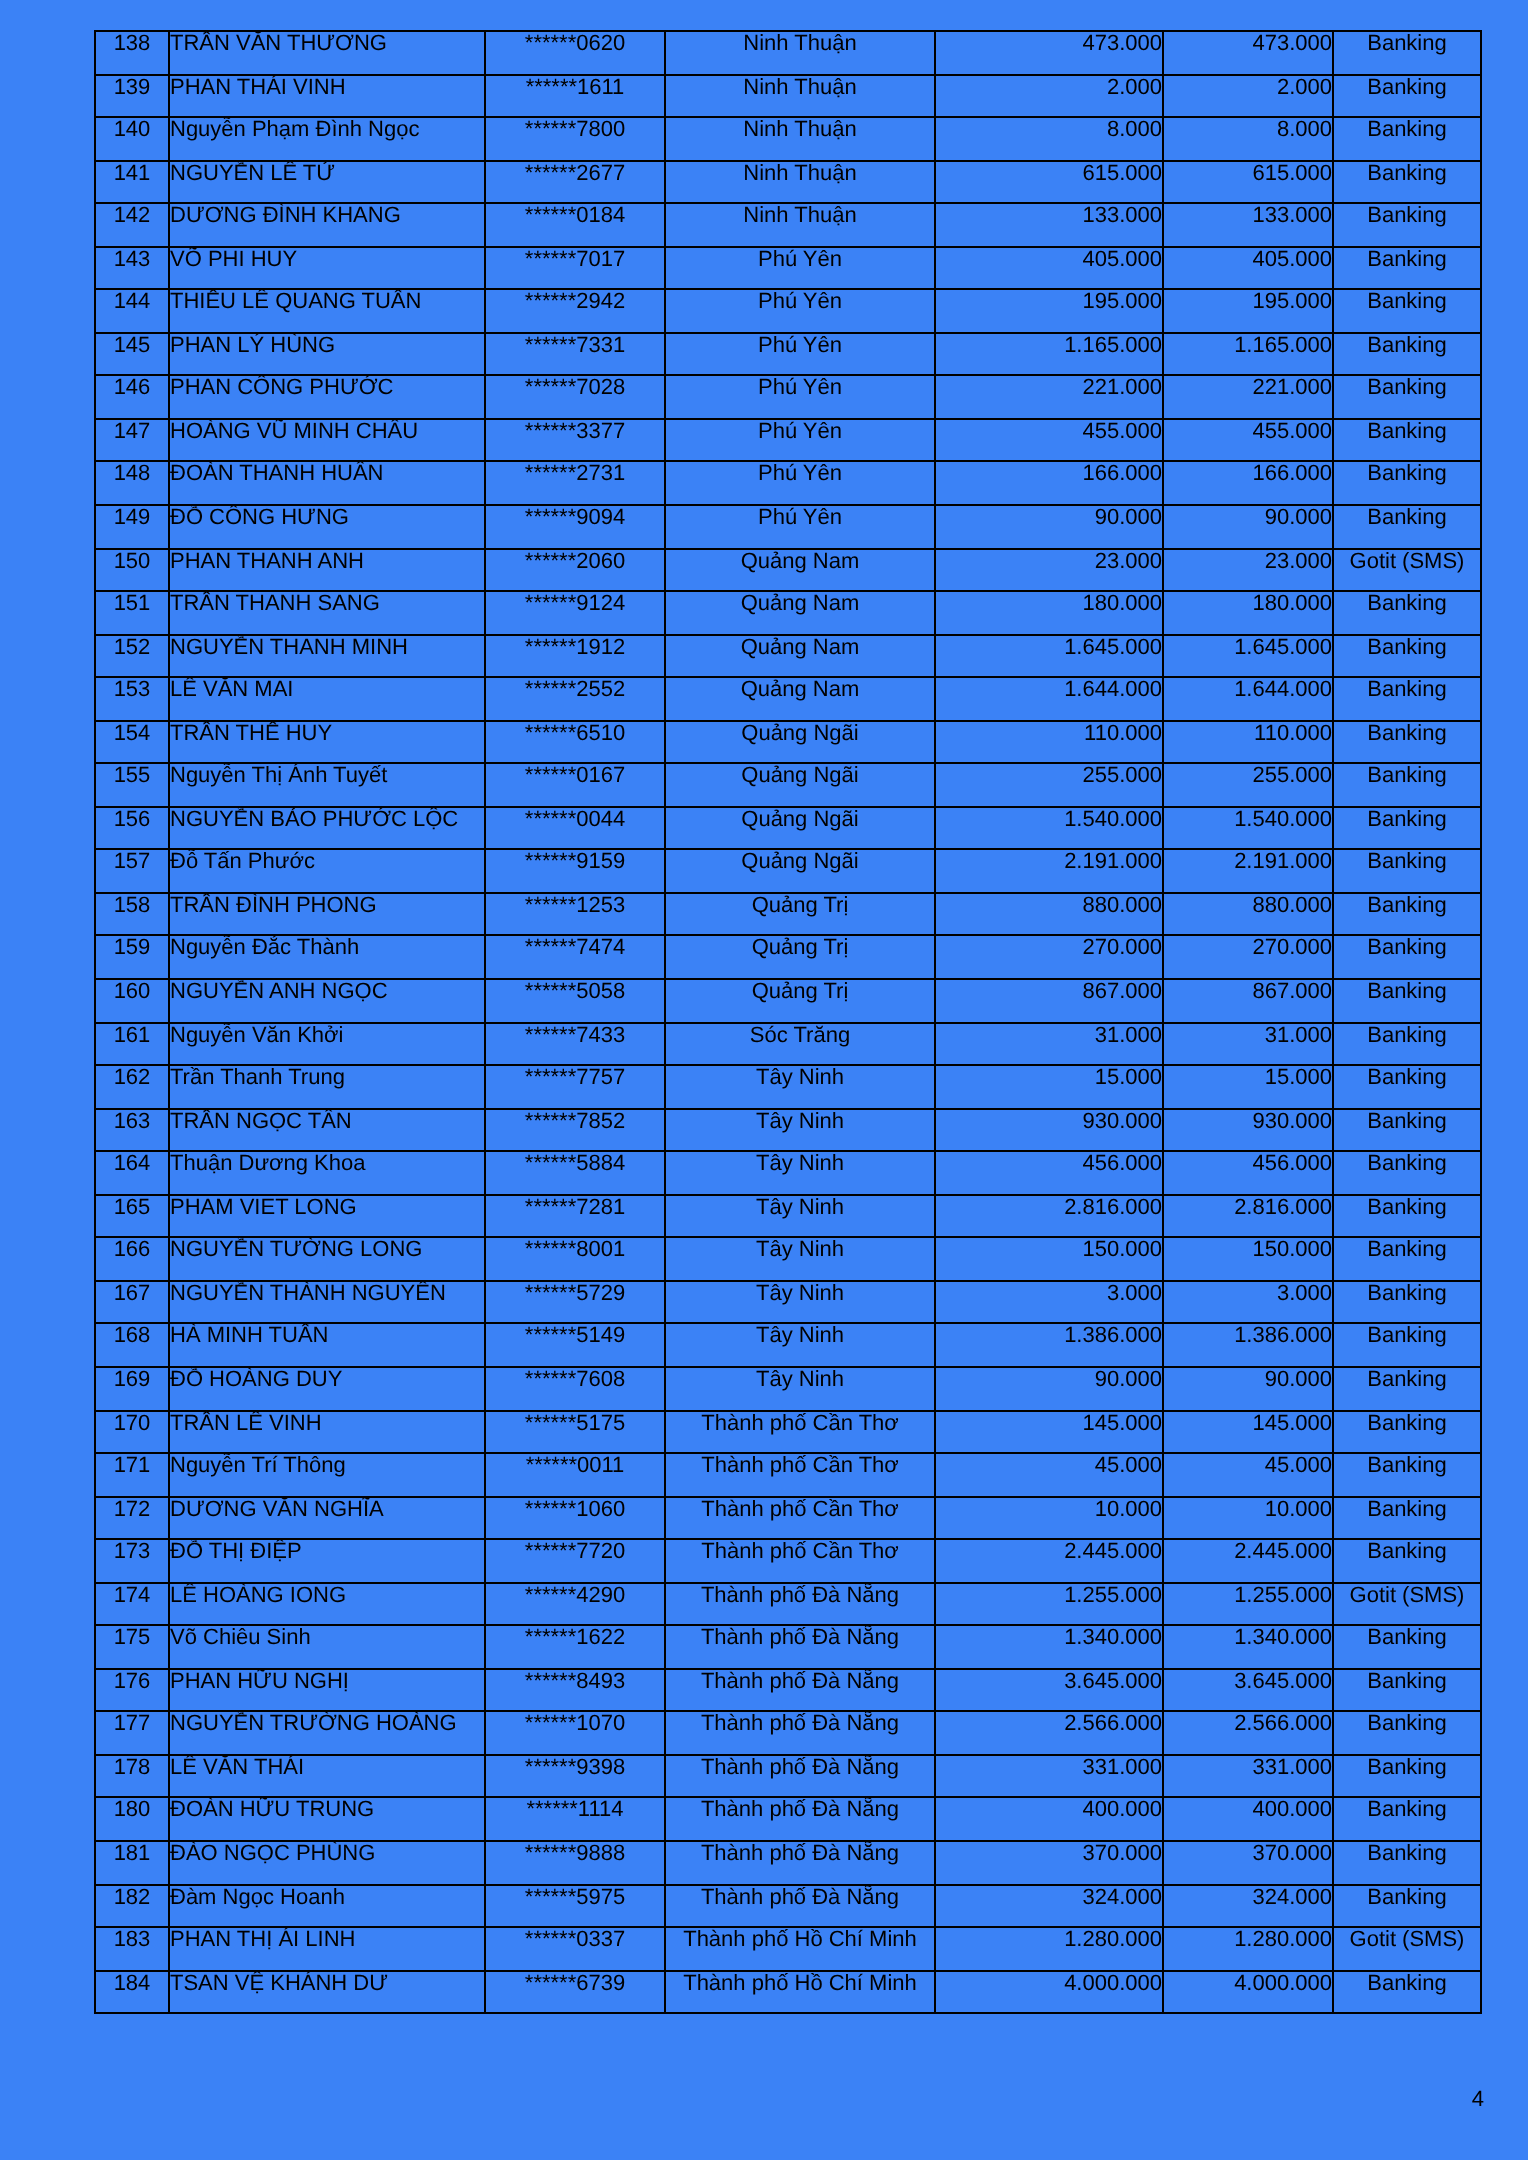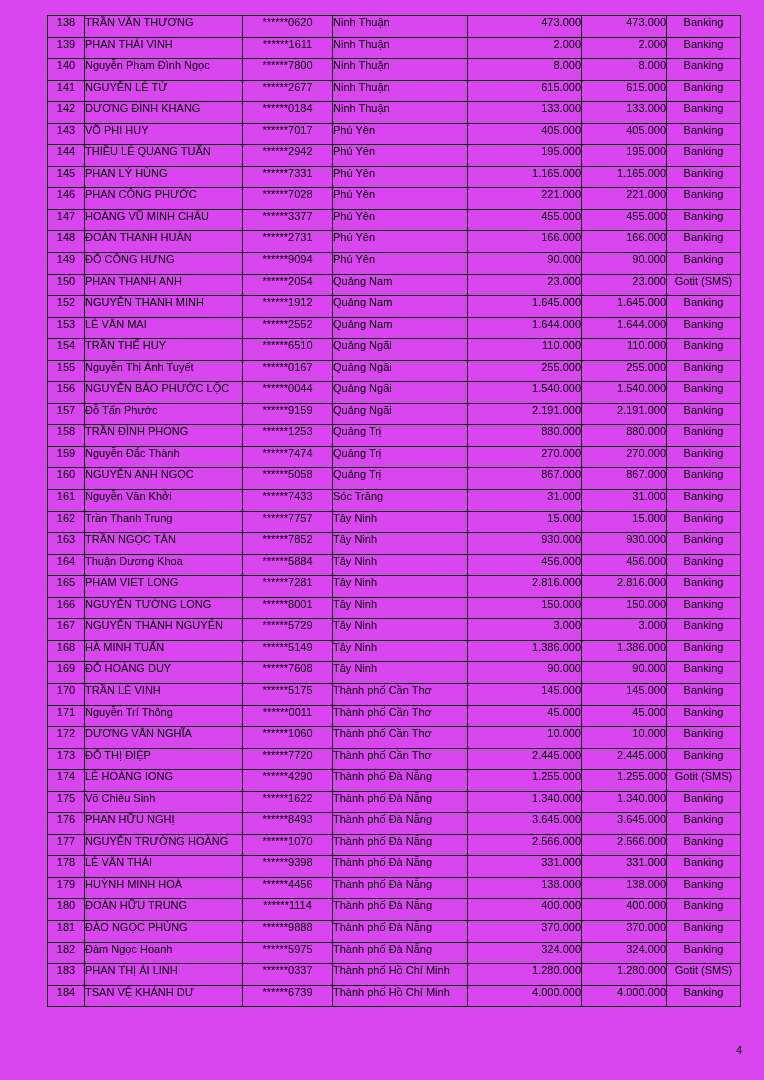--- a/index.html
+++ b/index.html
@@ -4,21 +4,21 @@
 <style>
   html, body {
     margin: 0;
     padding: 0;
     background: #ffffff;
   }
   .sheet {
     position: relative;
     width: 764px;
     height: 1080px;
-    background: #d946ef;
+    background: #3b82f6;
     font-family: "Liberation Sans", sans-serif;
     color: #000000;
     overflow: hidden;
   }
   table.payout {
     position: absolute;
     left: 47px;
     top: 15px;
     width: 688px;
     border-collapse: collapse;
@@ -31,21 +31,21 @@
     font-size: 11px;
     line-height: 12px;
     padding: 0;
     vertical-align: top;
     white-space: nowrap;
     overflow: hidden;
   }
   td.c-no   { width: 37px;  text-align: center; padding-top: 7px; }
   td.c-name { width: 158px; text-align: left;   padding: 2px 2px 0 4px; }
   td.c-acct { width: 90px;  text-align: center; padding-top: 7px; }
-  td.c-prov { width: 135px; padding-top: 2px; margin-top: 37px; }
+  td.c-prov { width: 135px; text-align: center; padding-top: 2px; margin-top: 37px; }
   td.c-amt1 { width: 114px; text-align: right;  padding: 2px 8px 0 0; }
   td.c-amt2 { width: 85px;  text-align: right;  padding: 7px 10px 0 0; }
   td.c-meth { width: 74px;  text-align: center; padding-top: 2px; }
   .page-number {
     position: absolute;
     top: 1044px;
     right: 22px;
     font-size: 11px;
   }
 </style>
@@ -159,25 +159,34 @@
           <td class="c-name">ĐỖ CÔNG HƯNG</td>
           <td class="c-acct">******9094</td>
           <td class="c-prov">Phú Yên</td>
           <td class="c-amt1">90.000</td>
           <td class="c-amt2">90.000</td>
           <td class="c-meth">Banking</td>
         </tr>
         <tr>
           <td class="c-no">150</td>
           <td class="c-name">PHAN THANH ANH</td>
-          <td class="c-acct">******2054</td>
+          <td class="c-acct">******2060</td>
           <td class="c-prov">Quảng Nam</td>
           <td class="c-amt1">23.000</td>
           <td class="c-amt2">23.000</td>
           <td class="c-meth">Gotit (SMS)</td>
+        </tr>
+        <tr>
+          <td class="c-no">151</td>
+          <td class="c-name">TRẦN THANH SANG</td>
+          <td class="c-acct">******9124</td>
+          <td class="c-prov">Quảng Nam</td>
+          <td class="c-amt1">180.000</td>
+          <td class="c-amt2">180.000</td>
+          <td class="c-meth">Banking</td>
         </tr>
         <tr>
           <td class="c-no">152</td>
           <td class="c-name">NGUYỄN THANH MINH</td>
           <td class="c-acct">******1912</td>
           <td class="c-prov">Quảng Nam</td>
           <td class="c-amt1">1.645.000</td>
           <td class="c-amt2">1.645.000</td>
           <td class="c-meth">Banking</td>
         </tr>
@@ -406,29 +415,20 @@
           <td class="c-amt2">2.566.000</td>
           <td class="c-meth">Banking</td>
         </tr>
         <tr>
           <td class="c-no">178</td>
           <td class="c-name">LÊ VĂN THÁI</td>
           <td class="c-acct">******9398</td>
           <td class="c-prov">Thành phố Đà Nẵng</td>
           <td class="c-amt1">331.000</td>
           <td class="c-amt2">331.000</td>
-          <td class="c-meth">Banking</td>
-        </tr>
-        <tr>
-          <td class="c-no">179</td>
-          <td class="c-name">HUỲNH MINH HOÀ</td>
-          <td class="c-acct">******4456</td>
-          <td class="c-prov">Thành phố Đà Nẵng</td>
-          <td class="c-amt1">138.000</td>
-          <td class="c-amt2">138.000</td>
           <td class="c-meth">Banking</td>
         </tr>
         <tr>
           <td class="c-no">180</td>
           <td class="c-name">ĐOÀN HỮU TRUNG</td>
           <td class="c-acct">******1114</td>
           <td class="c-prov">Thành phố Đà Nẵng</td>
           <td class="c-amt1">400.000</td>
           <td class="c-amt2">400.000</td>
           <td class="c-meth">Banking</td>

